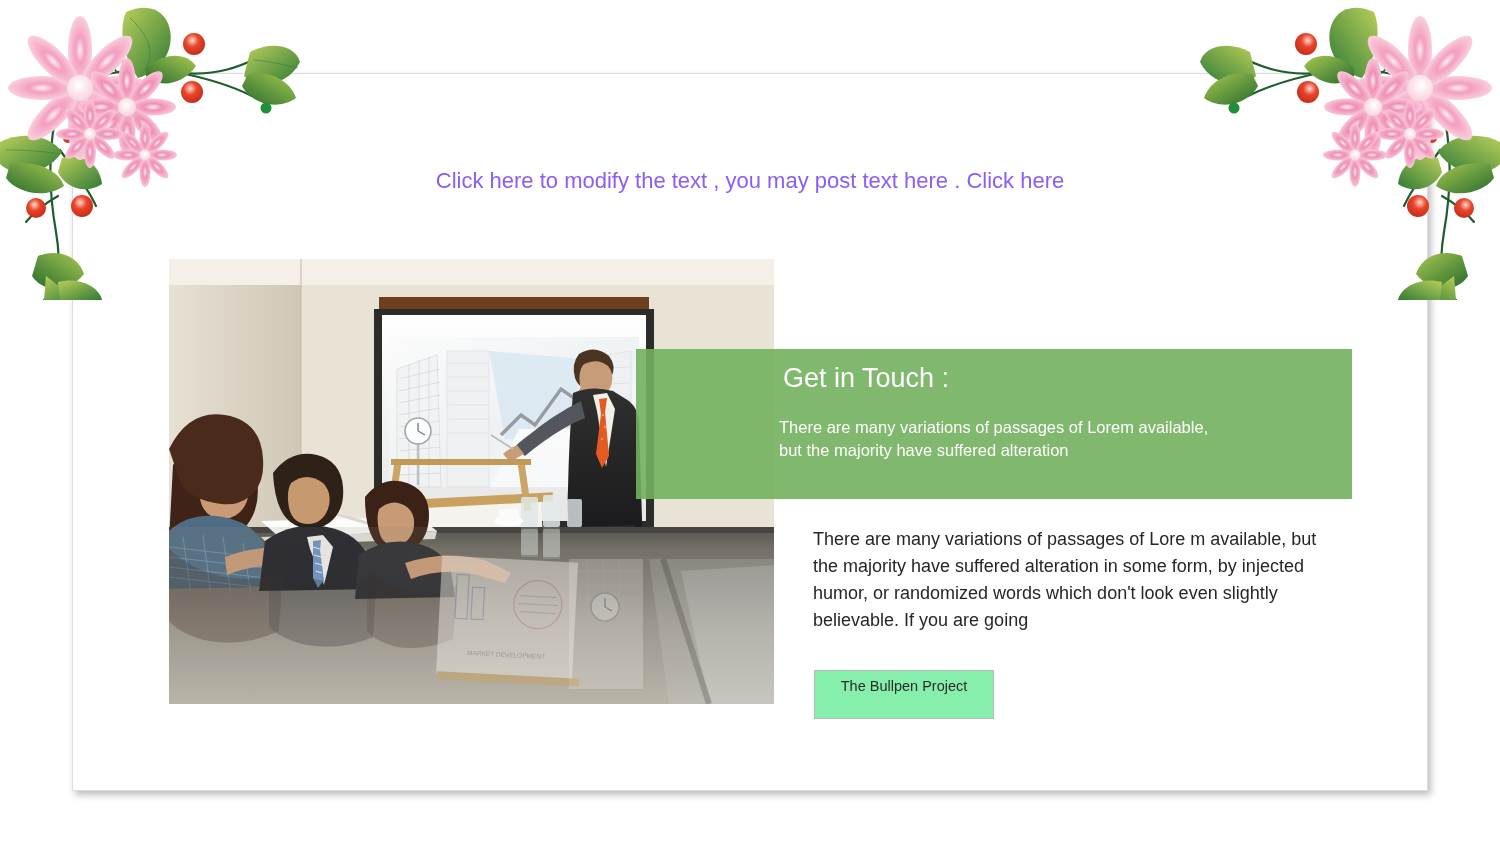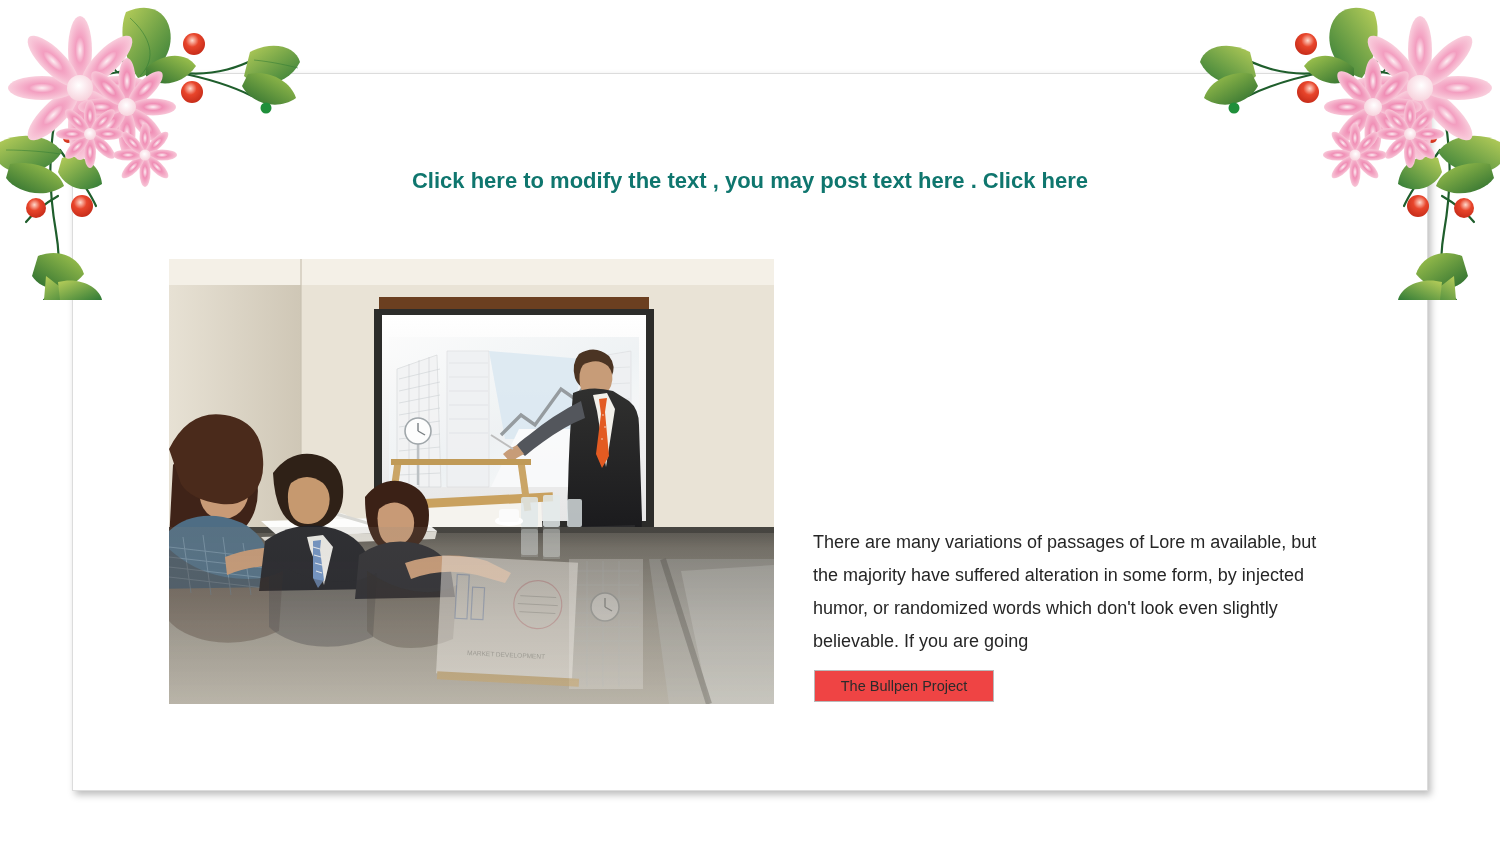--- a/index.html
+++ b/index.html
@@ -44,22 +44,22 @@
     font-weight: 400;
     white-space: nowrap;
   }
   .slide-subtitle {
     position: absolute;
     left: 0;
     top: 94px;
     width: 100%;
     text-align: center;
     font-size: 22px;
-    color: #0f766e;
-    font-weight: 700;
+    color: #8b5cf6;
+    font-weight: 400;
     white-space: nowrap;
   }
 
   
   .photo {
     position: absolute;
     left: 96px;
     top: 185px;
     width: 605px;
     height: 445px;
@@ -100,32 +100,32 @@
   }
   .green-body .ln2 { display:block; }
 
   
   .body-para {
     position: absolute;
     left: 740px;
     top: 452px;
     width: 510px;
     font-size: 18px;
-    line-height: 33px;
+    line-height: 27px;
     color: #262626;
   }
 
   
   .bullpen-btn {
     position: absolute;
     left: 741px;
     top: 596px;
     width: 180px;
-    height: 32px;
-    background: #ef4444;
+    height: 49px;
+    background: #86efac;
     border: 1px solid #b9b9b9;
     font-family: "Liberation Sans", sans-serif;
     font-size: 14.5px;
     color: #2b2b2b;
     line-height: 30px;
     text-align: center;
     cursor: pointer;
   }
 
   
@@ -390,20 +390,27 @@
               <text x="300" y="398" font-family="'Liberation Sans', sans-serif" font-size="6.5" fill="#555">MARKET DEVELOPMENT</text>
             </g>
             <rect x="268" y="416" width="142" height="8" fill="#c9a15f" transform="rotate(3 338 420)"></rect>
           </g>
 
           <rect x="0" y="268" width="605" height="177" fill="url(#reflg)" opacity="0.18"></rect>
         </g>
       </svg>
     </div>
 
+    <div class="green-box">
+      <div class="green-title">Get in Touch  :</div>
+      <div class="green-body">
+        <span>There are many variations of passages of Lorem available,</span>
+        <span class="ln2">but the majority have suffered alteration</span>
+      </div>
+    </div>
 
     <div class="body-para">There are many variations of passages of Lore m available, but the majority have suffered alteration in some form, by injected humor, or randomized words which don't look even slightly believable. If you are going</div>
 
     <div class="bullpen-btn">The Bullpen Project</div>
 
   </div>
 
   <div class="floral floral-tl">
     <svg viewBox="0 0 300 300">
       <defs>

